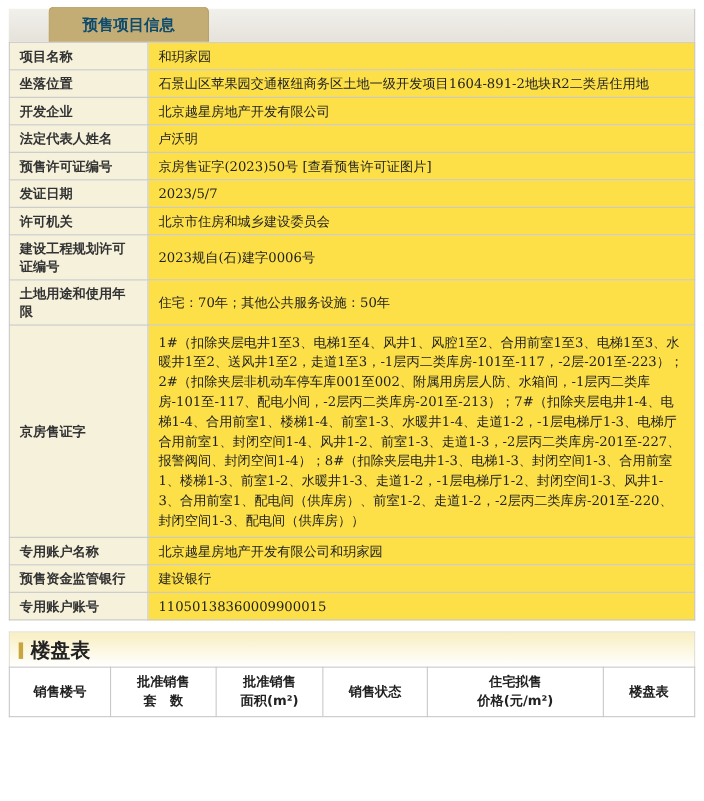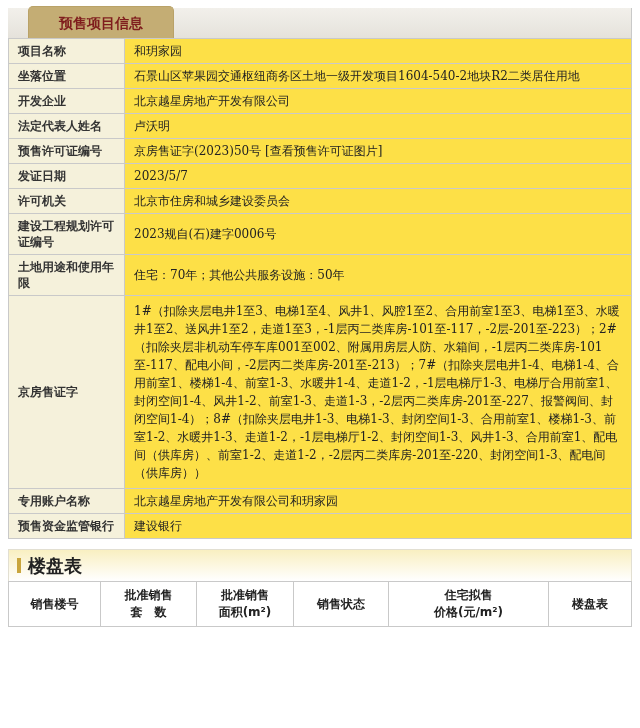--- a/index.html
+++ b/index.html
@@ -15,23 +15,23 @@
 
   
   .tabbar {
     height: 30px;
     background: linear-gradient(#f2f0eb, #e5e2db);
     border-right: 1px solid #c9c9c9;
     position: relative;
   }
   .tab {
     position: absolute;
-    left: 20px; bottom: 0;
+    left: 36px; bottom: 0;
     background: #c4ad74;
-    color: #7f1d1d;
+    color: #0c4a6e;
     font-family: "DejaVu Sans", sans-serif;
     font-weight: bold;
     font-size: 14px;
     line-height: 14px;
     padding: 9px 30px 8px 30px;
     border-radius: 5px 5px 0 0;
     border: 1px solid #b9a268;
     border-bottom: none;
   }
 
@@ -43,21 +43,21 @@
   }
   table.info td {
     border: 1px solid #c9c9c9;
     padding: 4px 9px;
     line-height: 16px;
     background: #fde047;
     vertical-align: middle;
   }
   table.info td.lbl {
     background: #f5f1db;
-    width: 116px;
+    width: 126px;
     font-weight: bold;
     color: #333;
   }
   table.info td.big { line-height: 18px; padding: 6px 9px; }
 
   
   .section-box { margin-top: 10px; }
   .section-band {
     border: 1px solid #e2dfd2;
     border-bottom: none;
@@ -100,21 +100,21 @@
   </div>
 
   <table class="info">
     <tbody id="info-body">
         <tr>
           <td class="lbl">项目名称</td>
           <td><span>和玥家园</span></td>
         </tr>
         <tr>
           <td class="lbl">坐落位置</td>
-          <td><span>石景山区苹果园交通枢纽商务区土地一级开发项目1604-540-2地块R2二类居住用地</span></td>
+          <td><span>石景山区苹果园交通枢纽商务区土地一级开发项目1604-891-2地块R2二类居住用地</span></td>
         </tr>
         <tr>
           <td class="lbl">开发企业</td>
           <td><span>北京越星房地产开发有限公司</span></td>
         </tr>
         <tr>
           <td class="lbl">法定代表人姓名</td>
           <td><span>卢沃明</span></td>
         </tr>
         <tr>
@@ -142,20 +142,24 @@
           <td class="big"><span>1#（扣除夹层电井1至3、电梯1至4、风井1、风腔1至2、合用前室1至3、电梯1至3、水暖井1至2、送风井1至2，走道1至3，-1层丙二类库房-101至-117，-2层-201至-223）；2#（扣除夹层非机动车停车库001至002、附属用房层人防、水箱间，-1层丙二类库房-101至-117、配电小间，-2层丙二类库房-201至-213）；7#（扣除夹层电井1-4、电梯1-4、合用前室1、楼梯1-4、前室1-3、水暖井1-4、走道1-2，-1层电梯厅1-3、电梯厅合用前室1、封闭空间1-4、风井1-2、前室1-3、走道1-3，-2层丙二类库房-201至-227、报警阀间、封闭空间1-4）；8#（扣除夹层电井1-3、电梯1-3、封闭空间1-3、合用前室1、楼梯1-3、前室1-2、水暖井1-3、走道1-2，-1层电梯厅1-2、封闭空间1-3、风井1-3、合用前室1、配电间（供库房）、前室1-2、走道1-2，-2层丙二类库房-201至-220、封闭空间1-3、配电间（供库房））</span></td>
         </tr>
         <tr>
           <td class="lbl">专用账户名称</td>
           <td><span>北京越星房地产开发有限公司和玥家园</span></td>
         </tr>
         <tr>
           <td class="lbl">预售资金监管银行</td>
           <td><span>建设银行</span></td>
         </tr>
+        <tr>
+          <td class="lbl">专用账户账号</td>
+          <td><span>11050138360009900015</span></td>
+        </tr>
       </tbody>
   </table>
 
   <div class="section-box">
     <div class="section-band">
       <span class="band-title">楼盘表</span>
     </div>
     <table class="bld">
       <colgroup id="bld-cols">
           <col style="width: 92px;">

